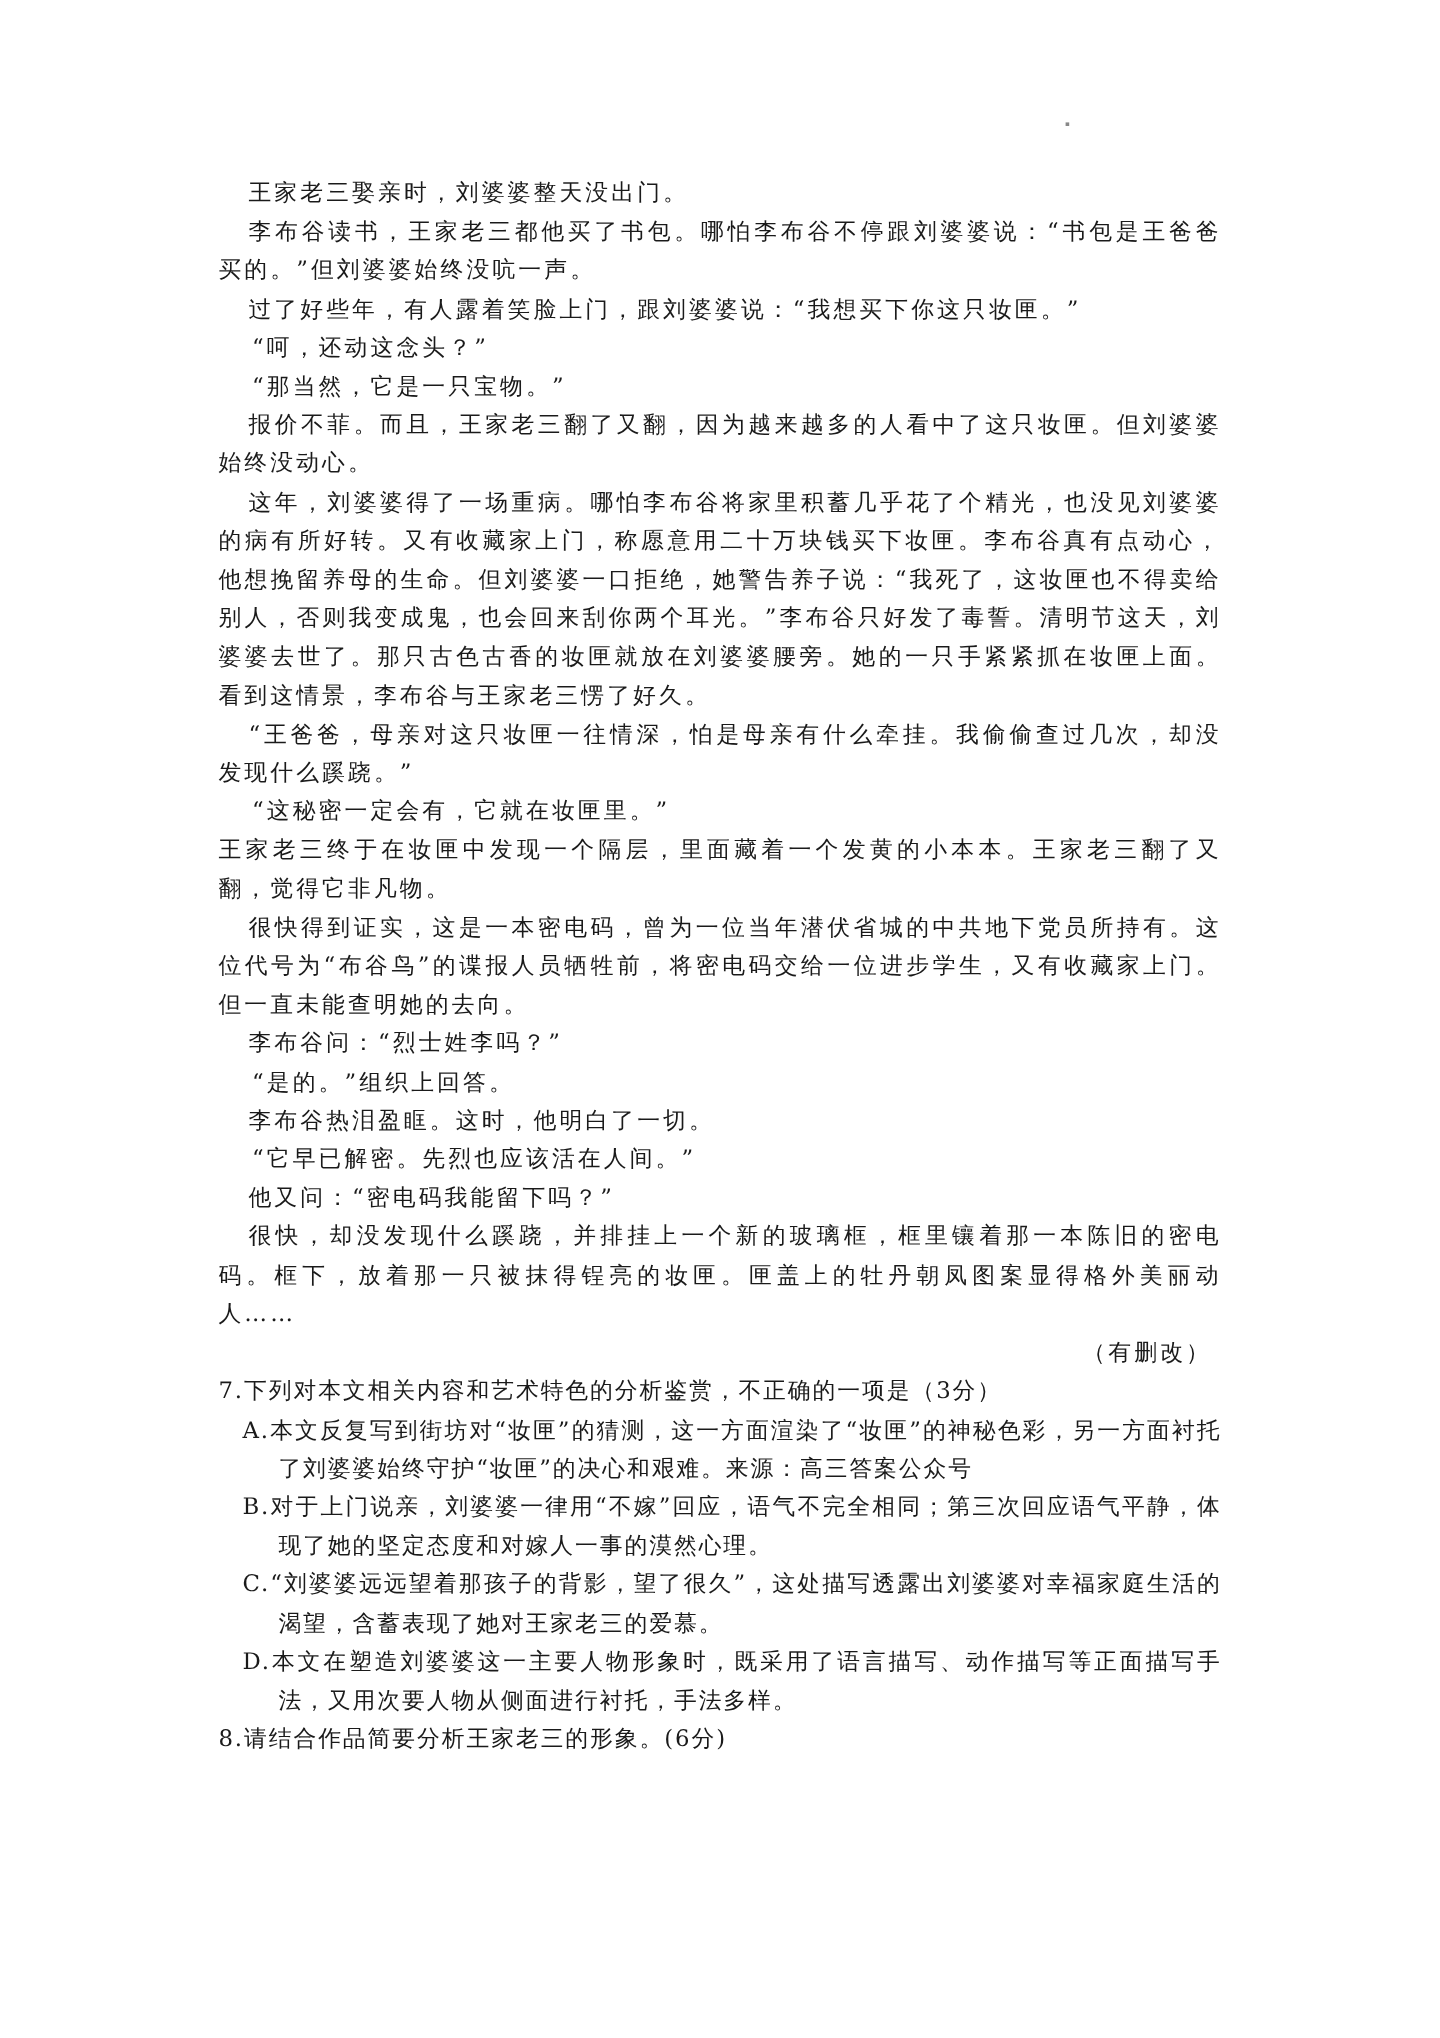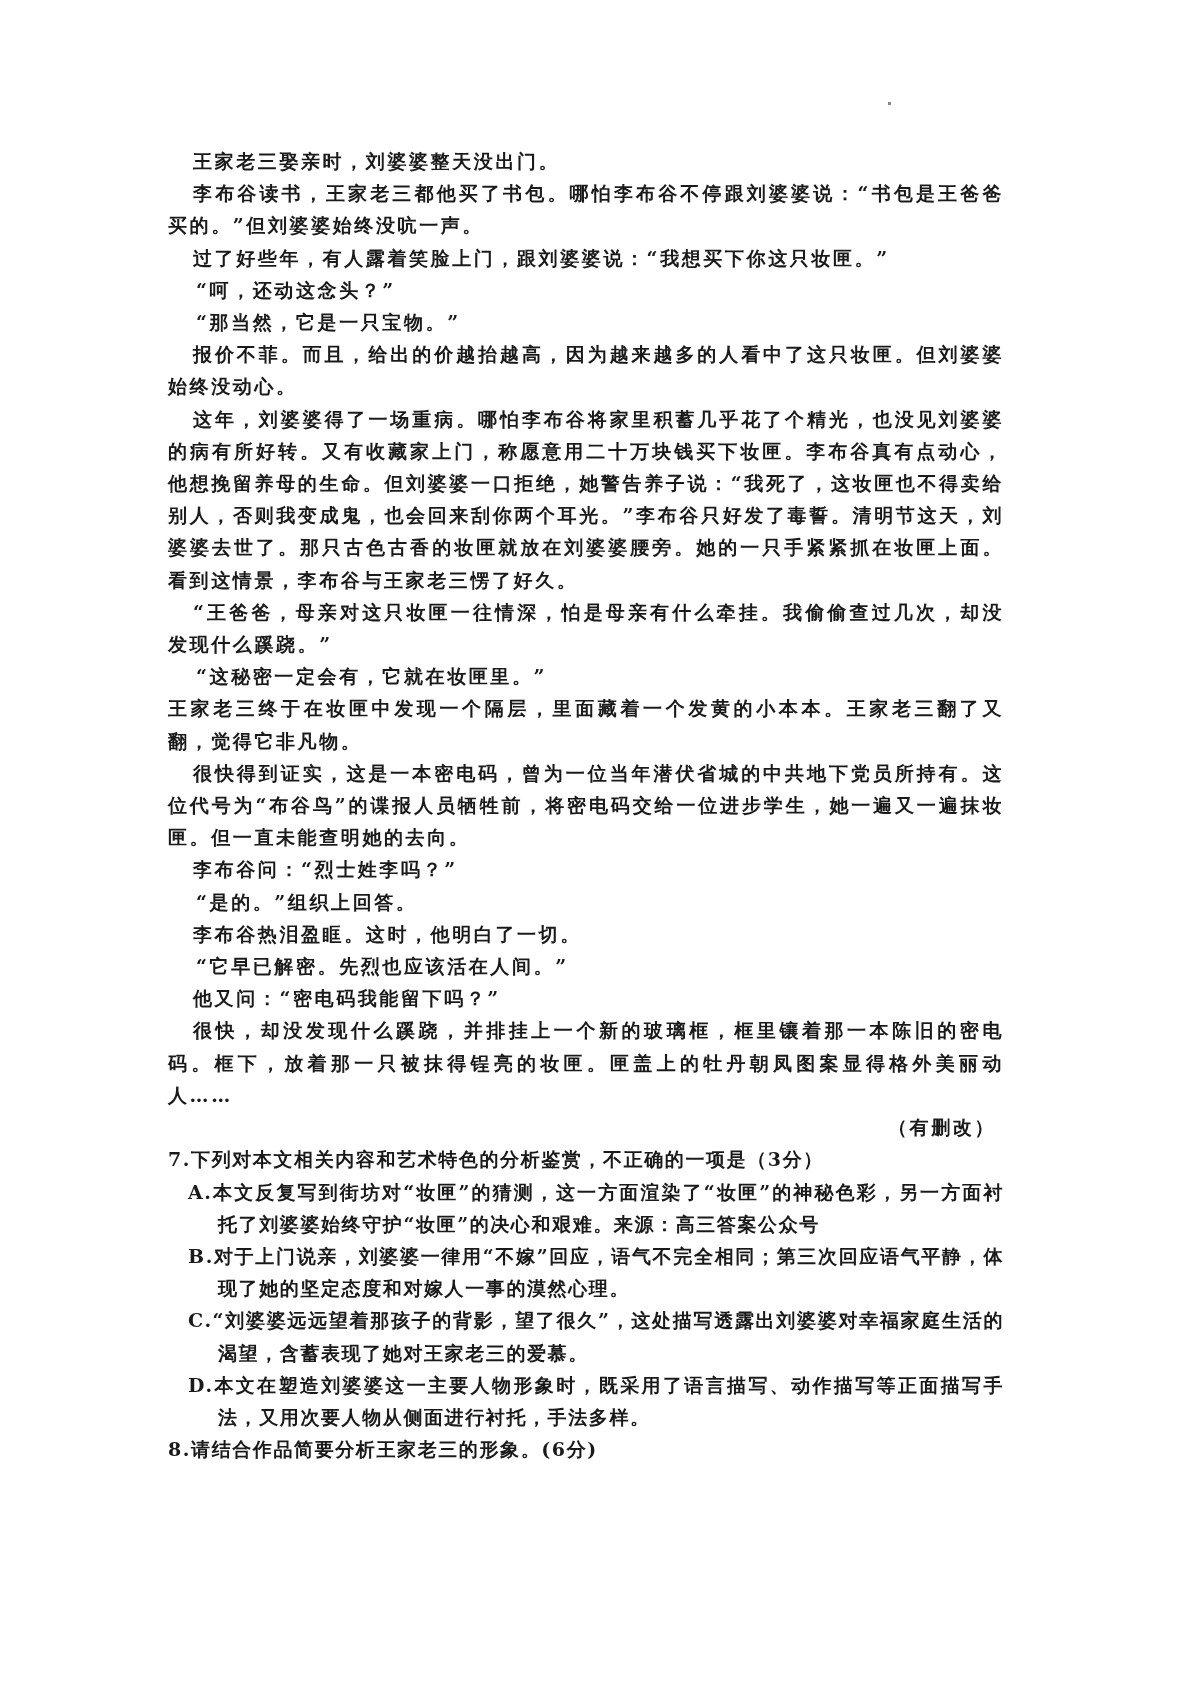--- a/index.html
+++ b/index.html
@@ -1,19 +1,19 @@
 <!DOCTYPE html>
 <html><head>
 <meta charset="utf-8">
 <style>
   html, body { margin: 0; padding: 0; background: #ffffff; }
   body { width: 1200px; height: 1698px; position: relative; overflow: hidden;
          font-family: "DejaVu Serif", "Liberation Serif", serif; color: #1a1a1a; }
   .dot { position: absolute; left: 888px; top: 102px; width: 3px; height: 3px; background: #888; }
-  .page { position: absolute; left: 168px; top: 145px; width: 836px; font-weight: bold; }
+  .page { position: absolute; left: 182px; top: 145px; width: 836px; }
   .p { font-size: 19px; line-height: 32.2px; margin: 0; text-align: justify; text-align-last: left;
        letter-spacing: 2.6px; white-space: normal; }
   .ind { text-indent: 25px; }
   .ind2 { text-indent: 28px; }
   .right { text-align: center; text-align-last: right; padding-right: 8px; }
   .q { font-size: 19px; line-height: 32.2px; margin: 0; letter-spacing: 1.6px; }
   .opt { font-size: 19px; line-height: 32.2px; margin: 0 0 0 20px; padding-left: 30px; text-indent: -30px;
          letter-spacing: 1.6px; text-align: justify; text-align-last: left; }
 </style>
 </head>
@@ -21,26 +21,26 @@
 
 <div class="dot"></div>
 
 <div class="page">
   <div>
     <p class="p ind">王家老三娶亲时，刘婆婆整天没出门。</p>
     <p class="p ind">李布谷读书，王家老三都他买了书包。哪怕李布谷不停跟刘婆婆说：“书包是王爸爸买的。”但刘婆婆始终没吭一声。</p>
     <p class="p ind">过了好些年，有人露着笑脸上门，跟刘婆婆说：“我想买下你这只妆匣。”</p>
     <p class="p ind2">“呵，还动这念头？”</p>
     <p class="p ind2">“那当然，它是一只宝物。”</p>
-    <p class="p ind">报价不菲。而且，给出的价越抬越高，因为越来越多的人看中了这只妆匣。但刘婆婆始终没动心。</p>
+    <p class="p ind">报价不菲。而且，王家老三翻了又翻，因为越来越多的人看中了这只妆匣。但刘婆婆始终没动心。</p>
     <p class="p ind">这年，刘婆婆得了一场重病。哪怕李布谷将家里积蓄几乎花了个精光，也没见刘婆婆的病有所好转。又有收藏家上门，称愿意用二十万块钱买下妆匣。李布谷真有点动心，他想挽留养母的生命。但刘婆婆一口拒绝，她警告养子说：“我死了，这妆匣也不得卖给别人，否则我变成鬼，也会回来刮你两个耳光。”李布谷只好发了毒誓。清明节这天，刘婆婆去世了。那只古色古香的妆匣就放在刘婆婆腰旁。她的一只手紧紧抓在妆匣上面。看到这情景，李布谷与王家老三愣了好久。</p>
     <p class="p ind">“王爸爸，母亲对这只妆匣一往情深，怕是母亲有什么牵挂。我偷偷查过几次，却没发现什么蹊跷。”</p>
     <p class="p ind2">“这秘密一定会有，它就在妆匣里。”</p>
     <p class="p">王家老三终于在妆匣中发现一个隔层，里面藏着一个发黄的小本本。王家老三翻了又翻，觉得它非凡物。</p>
-    <p class="p ind">很快得到证实，这是一本密电码，曾为一位当年潜伏省城的中共地下党员所持有。这位代号为“布谷鸟”的谍报人员牺牲前，将密电码交给一位进步学生，她一遍又一遍抹妆匣。但一直未能查明她的去向。</p>
+    <p class="p ind">很快得到证实，这是一本密电码，曾为一位当年潜伏省城的中共地下党员所持有。这位代号为“布谷鸟”的谍报人员牺牲前，将密电码交给一位进步学生，又有收藏家上门。但一直未能查明她的去向。</p>
     <p class="p ind">李布谷问：“烈士姓李吗？”</p>
     <p class="p ind2">“是的。”组织上回答。</p>
     <p class="p ind">李布谷热泪盈眶。这时，他明白了一切。</p>
     <p class="p ind2">“它早已解密。先烈也应该活在人间。”</p>
     <p class="p ind">他又问：“密电码我能留下吗？”</p>
     <p class="p ind">很快，却没发现什么蹊跷，并排挂上一个新的玻璃框，框里镶着那一本陈旧的密电码。框下，放着那一只被抹得锃亮的妆匣。匣盖上的牡丹朝凤图案显得格外美丽动人……</p>
     <p class="p right">（有删改）</p>
   </div>
 
   <div>

